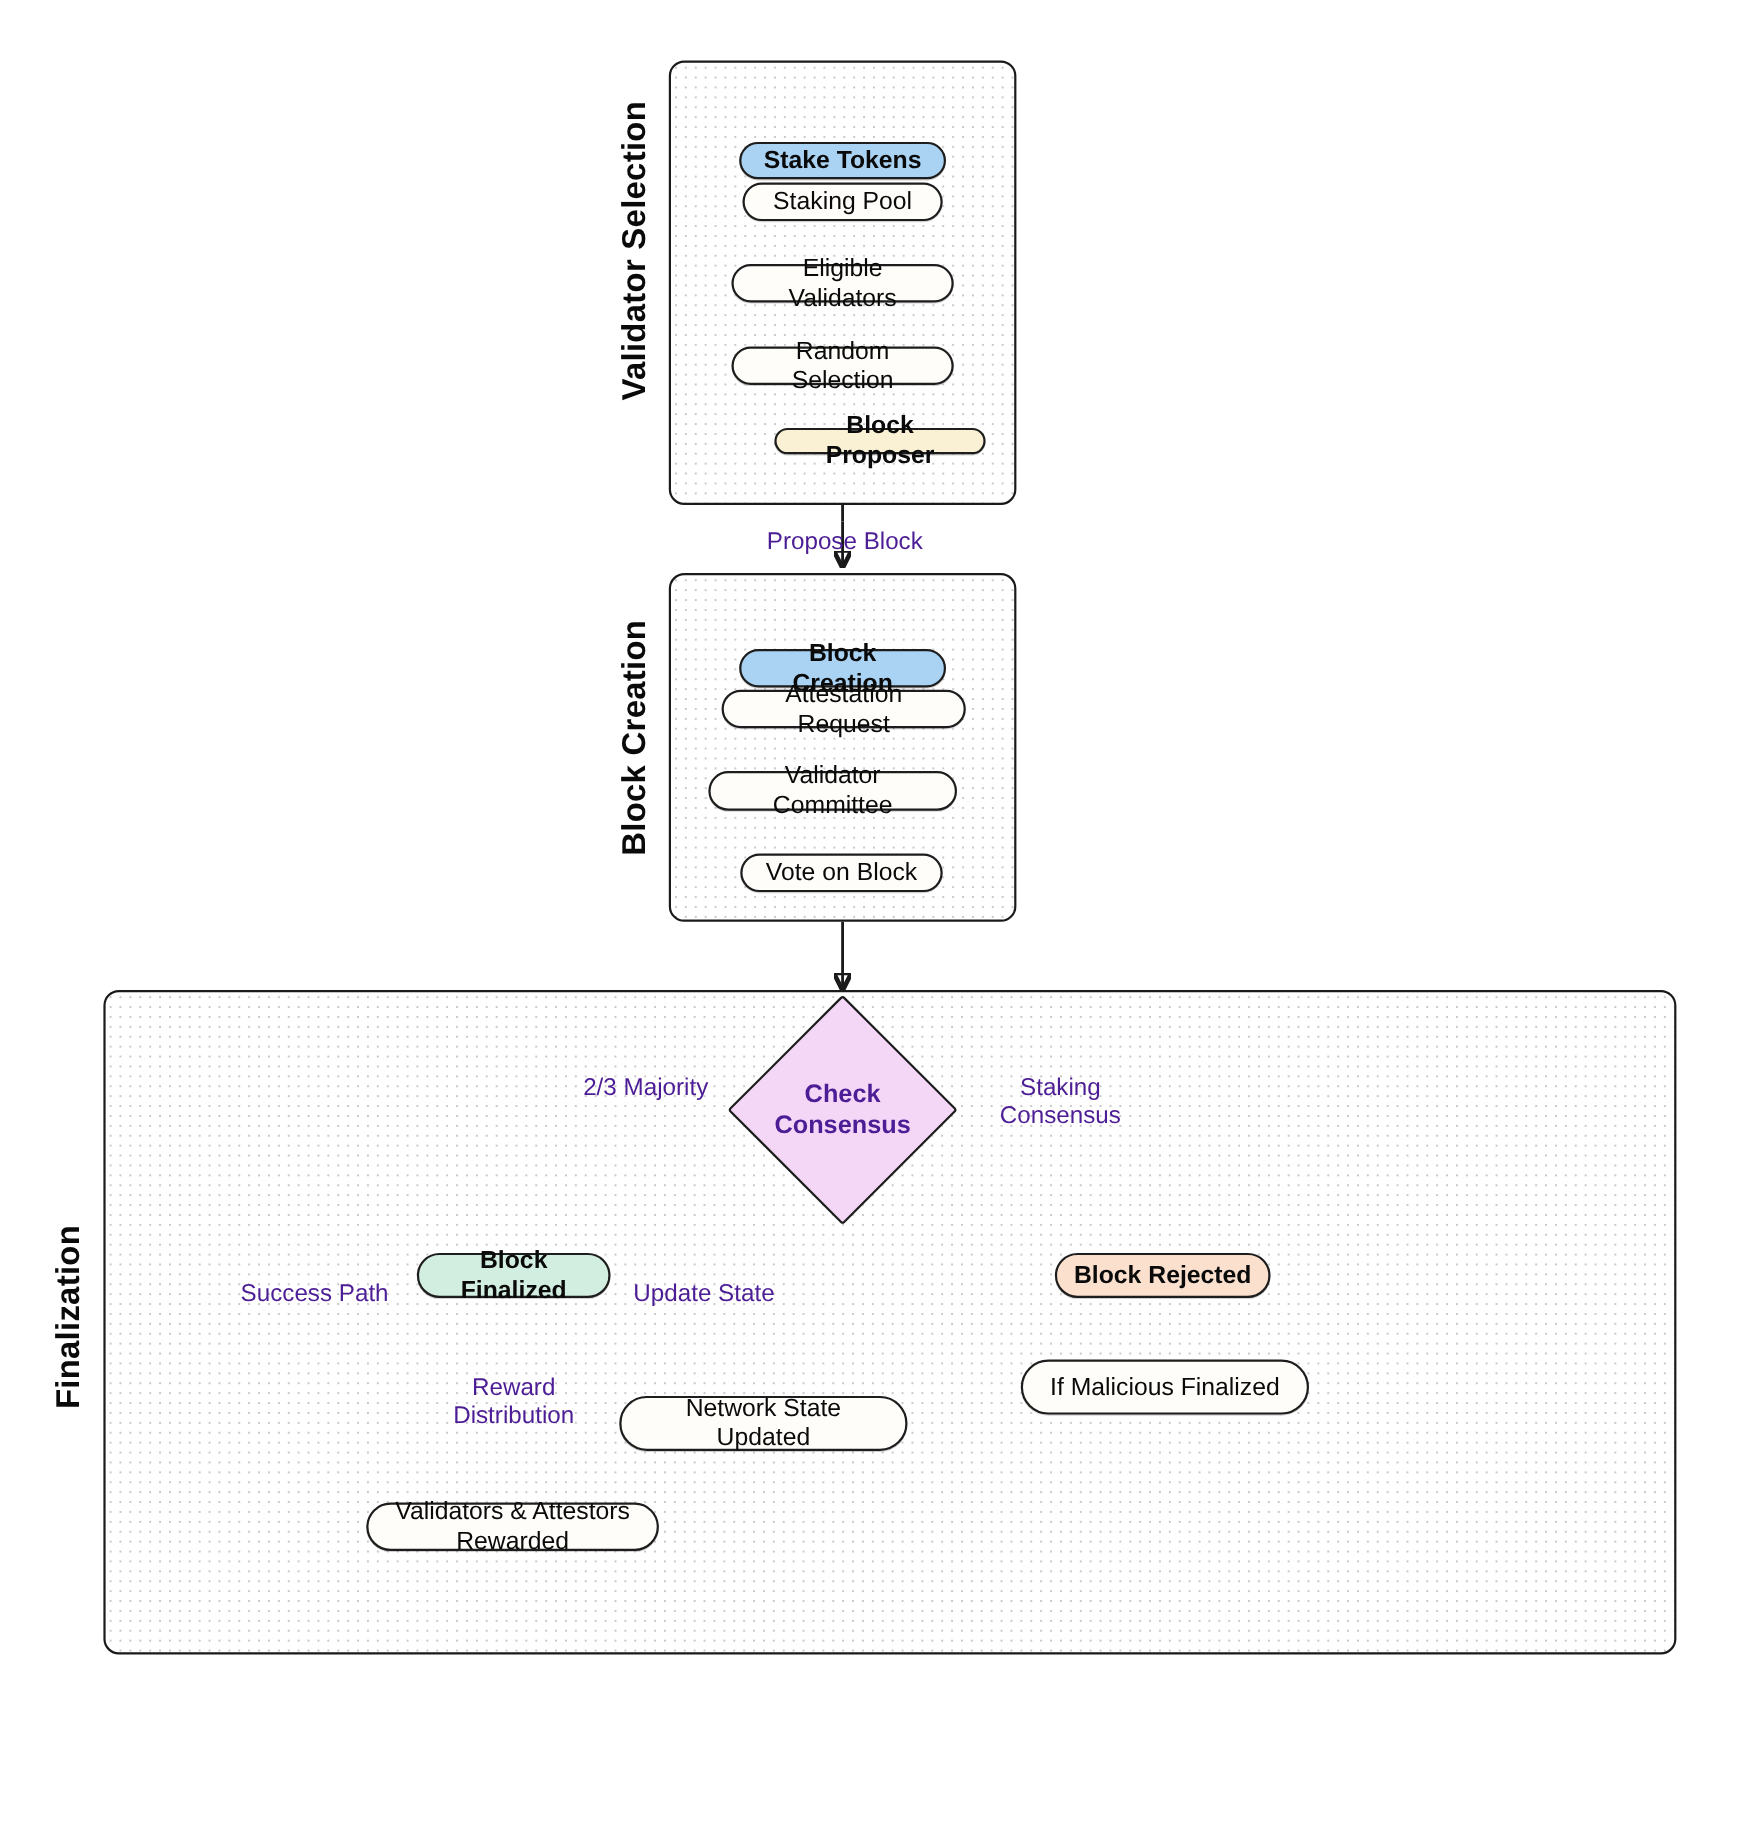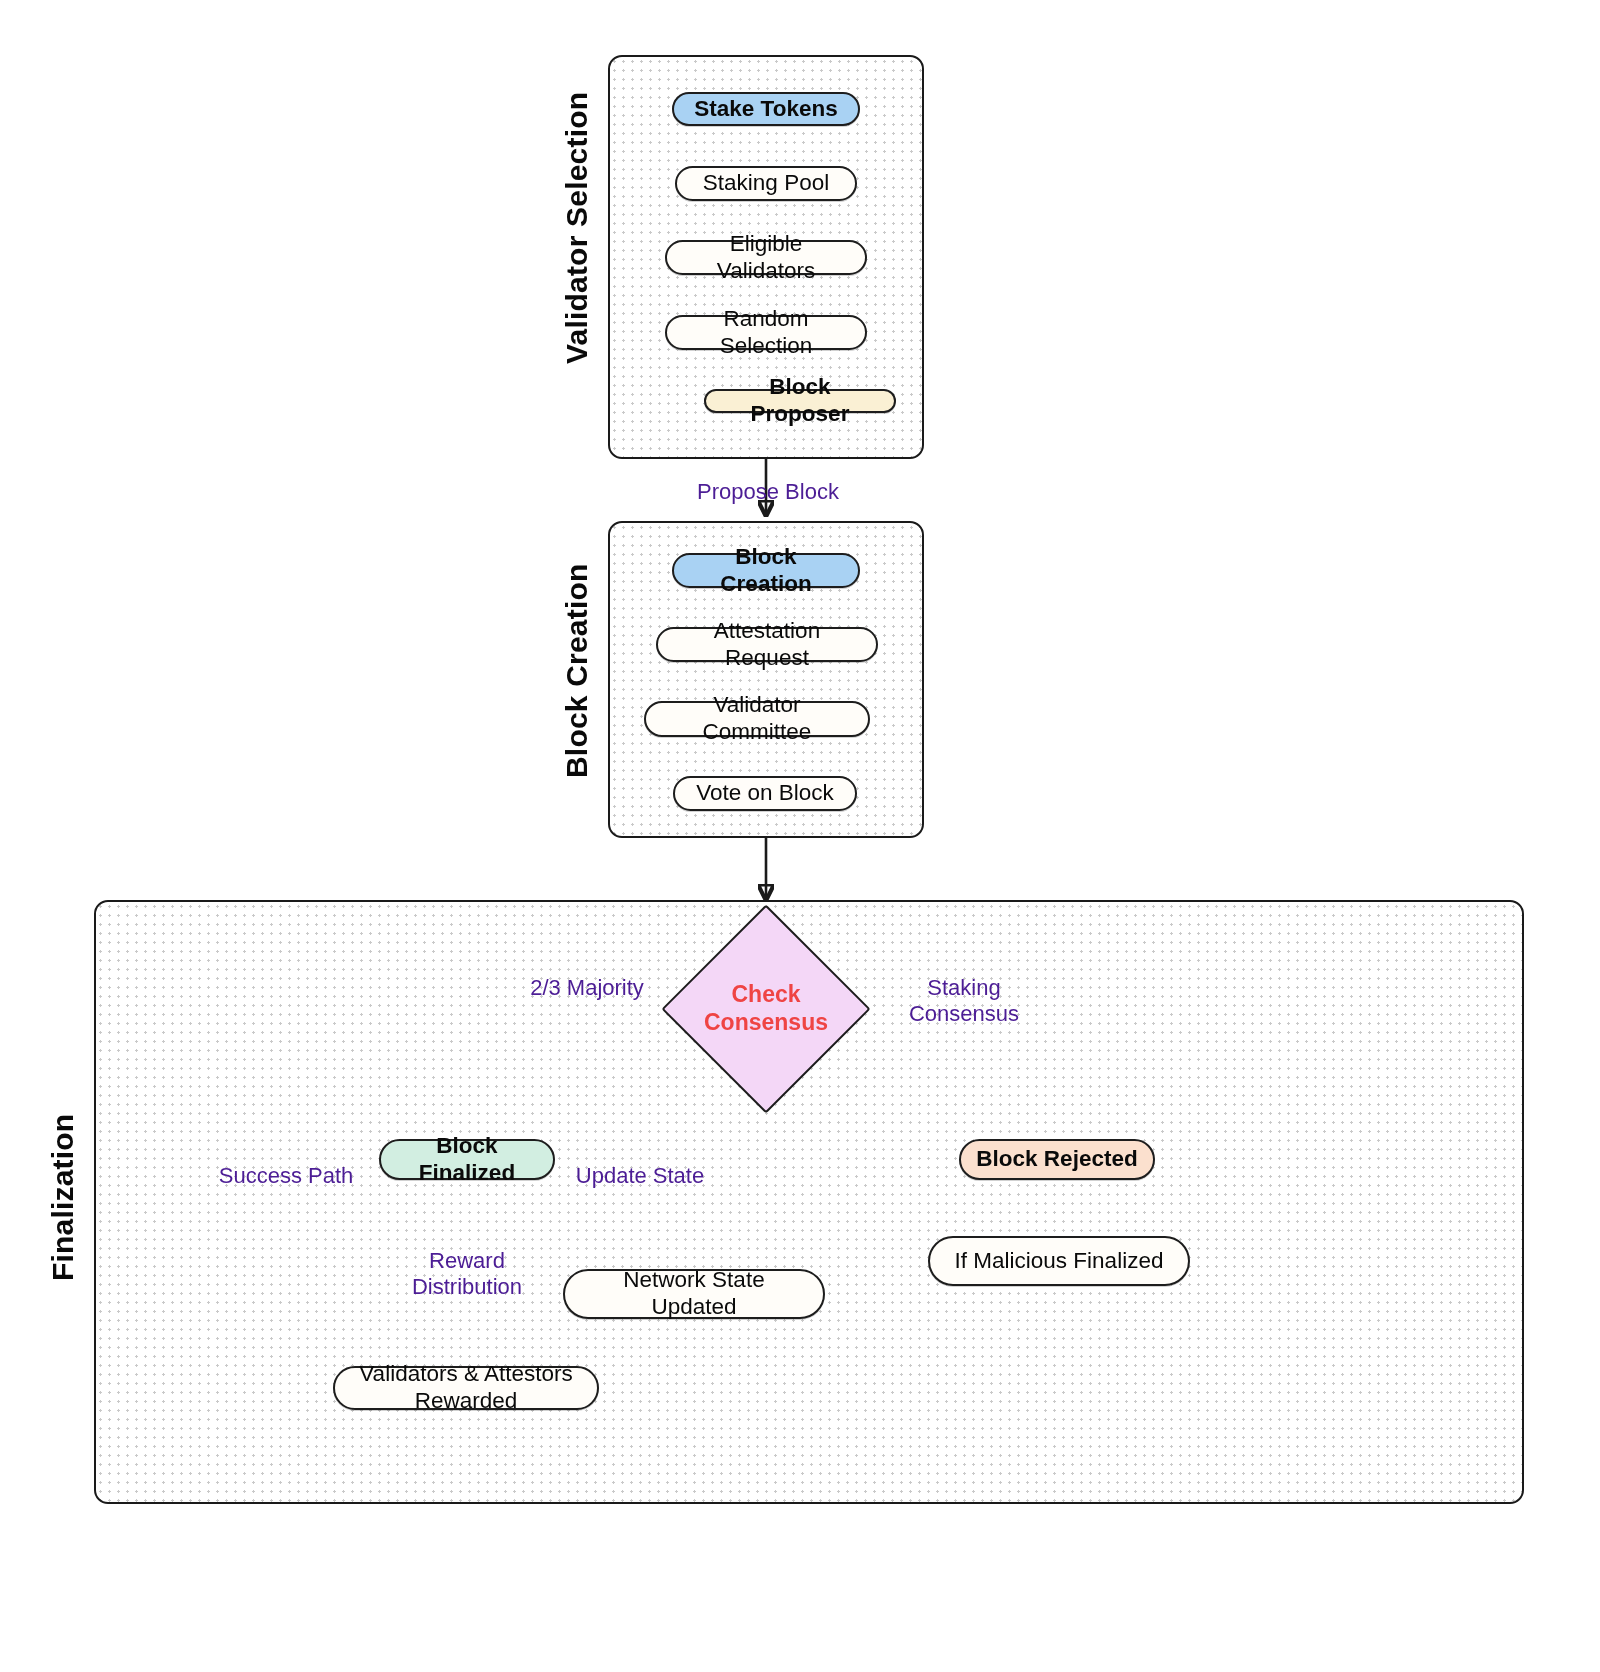--- a/index.html
+++ b/index.html
@@ -44,42 +44,42 @@
     background:#fffdf9;
     display:flex;align-items:center;justify-content:center;
     text-align:center;
     font-size:22.5px;
     line-height:1.18;
     color:#0a0a0a;
     padding:4px 14px;
     box-shadow:0 1px 0 rgba(0,0,0,.18);
   }
   .node.bold{font-weight:700;}
-  .node.fill-blue{background:#a9d2f3;}
+  .node.fill-blue{background:#a9d2f3;margin-top:37px;}
   .node.fill-yellow{background:#faf0d4;}
   .node.fill-green{background:#d2eee1;}
   .node.fill-orange{background:#fbe0ce;}
 
   
   .diamond{
     position:absolute;
     display:flex;align-items:center;justify-content:center;
   }
   .diamond .dshape{
     position:absolute;left:0;top:0;width:100%;height:100%;
     background:#f4d7f7;
     border:2.1px solid #1d1d1d;
     transform:rotate(45deg);
     box-sizing:border-box;
     border-radius:3px;
   }
   .diamond .dtext{
     position:relative;z-index:2;
     font-size:23px;font-weight:700;line-height:1.2;text-align:center;
-    color:#ef4444;white-space:pre-line;
+    color:#4c1d95;white-space:pre-line;
   }
 
   
   .elabel{
     position:absolute;
     font-size:22px;
     color:#4c1d95;
     white-space:pre-line;
     text-align:center;
     line-height:1.18;

